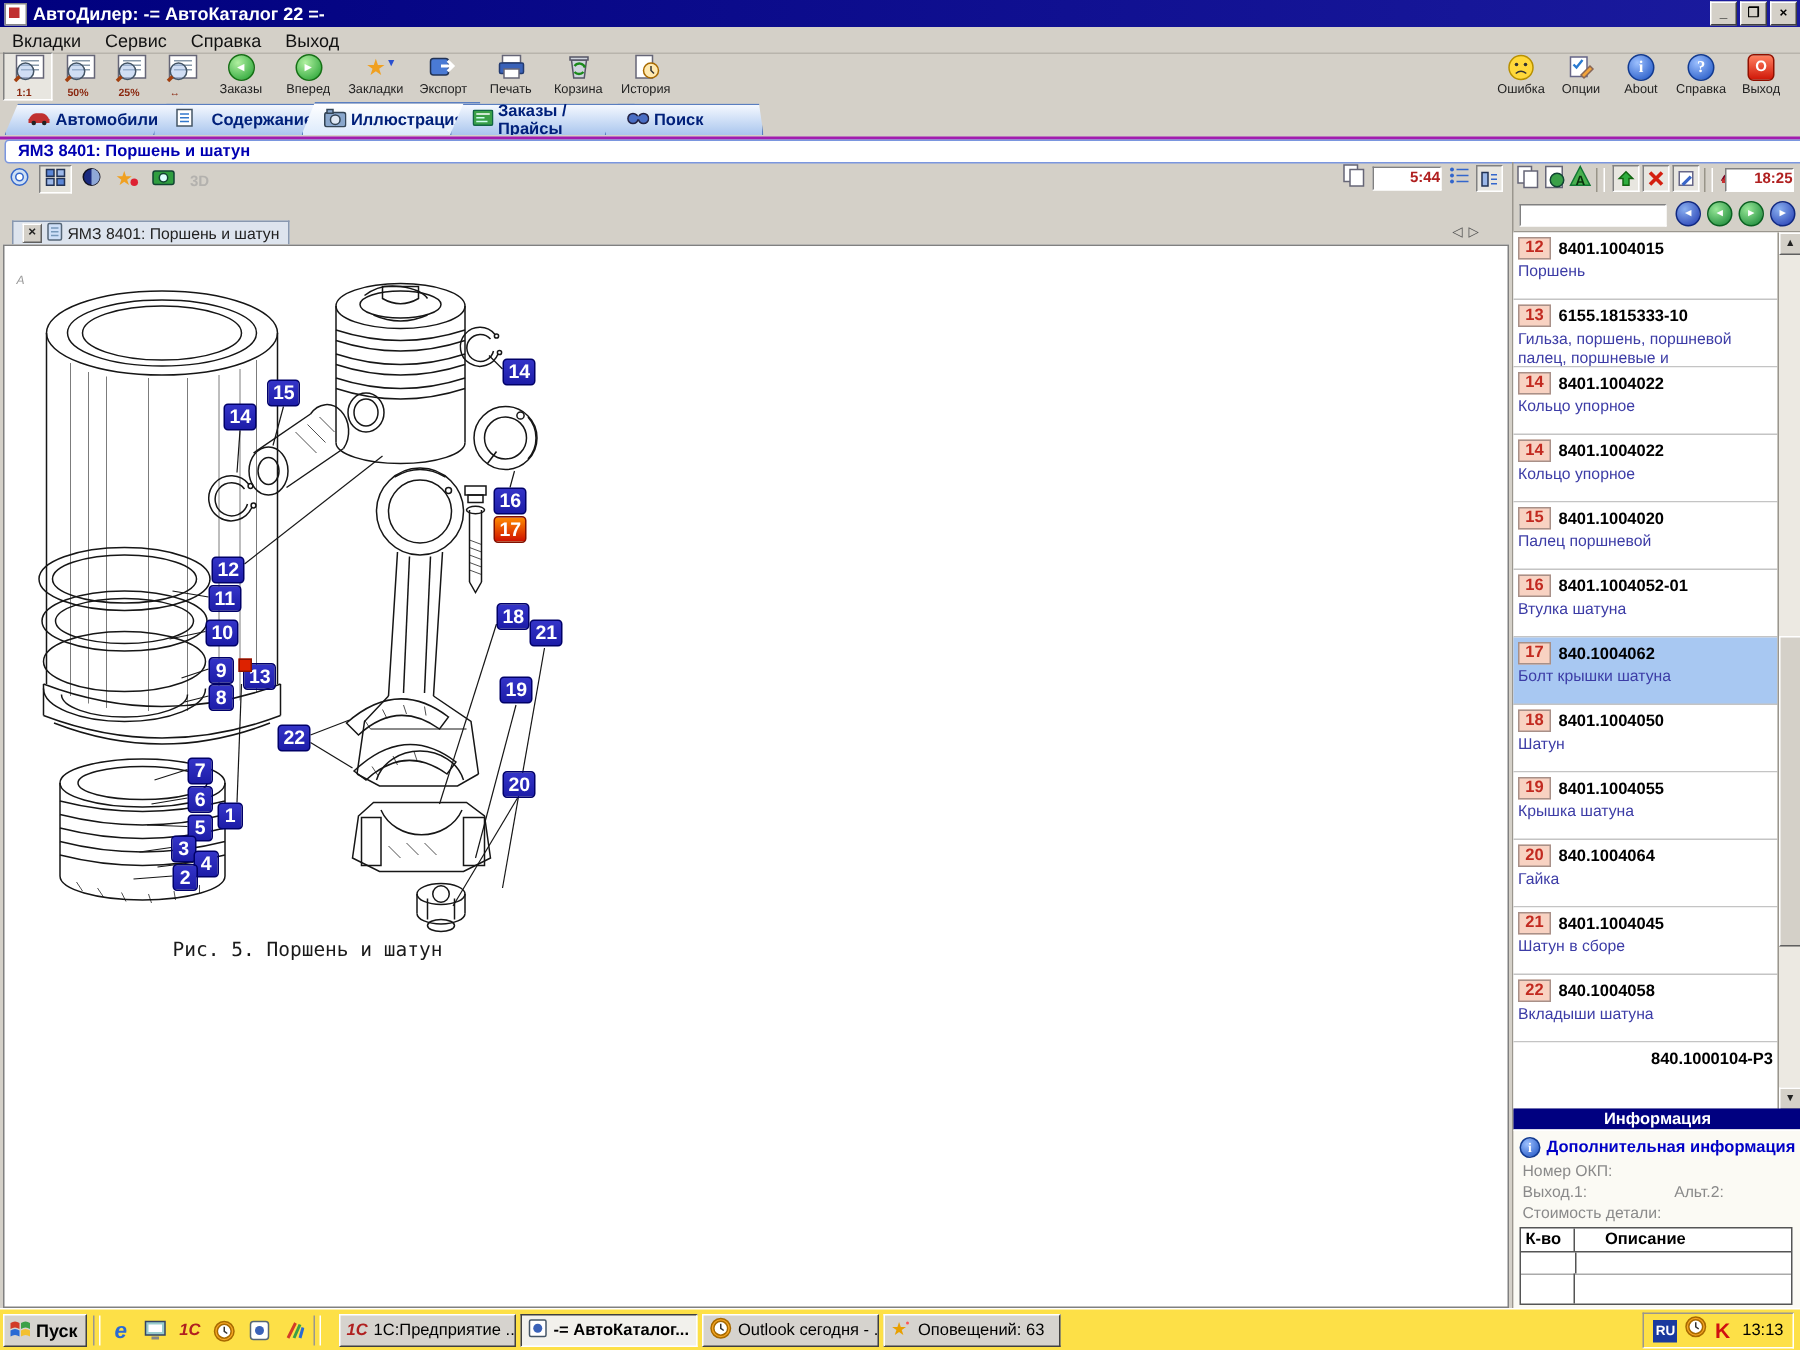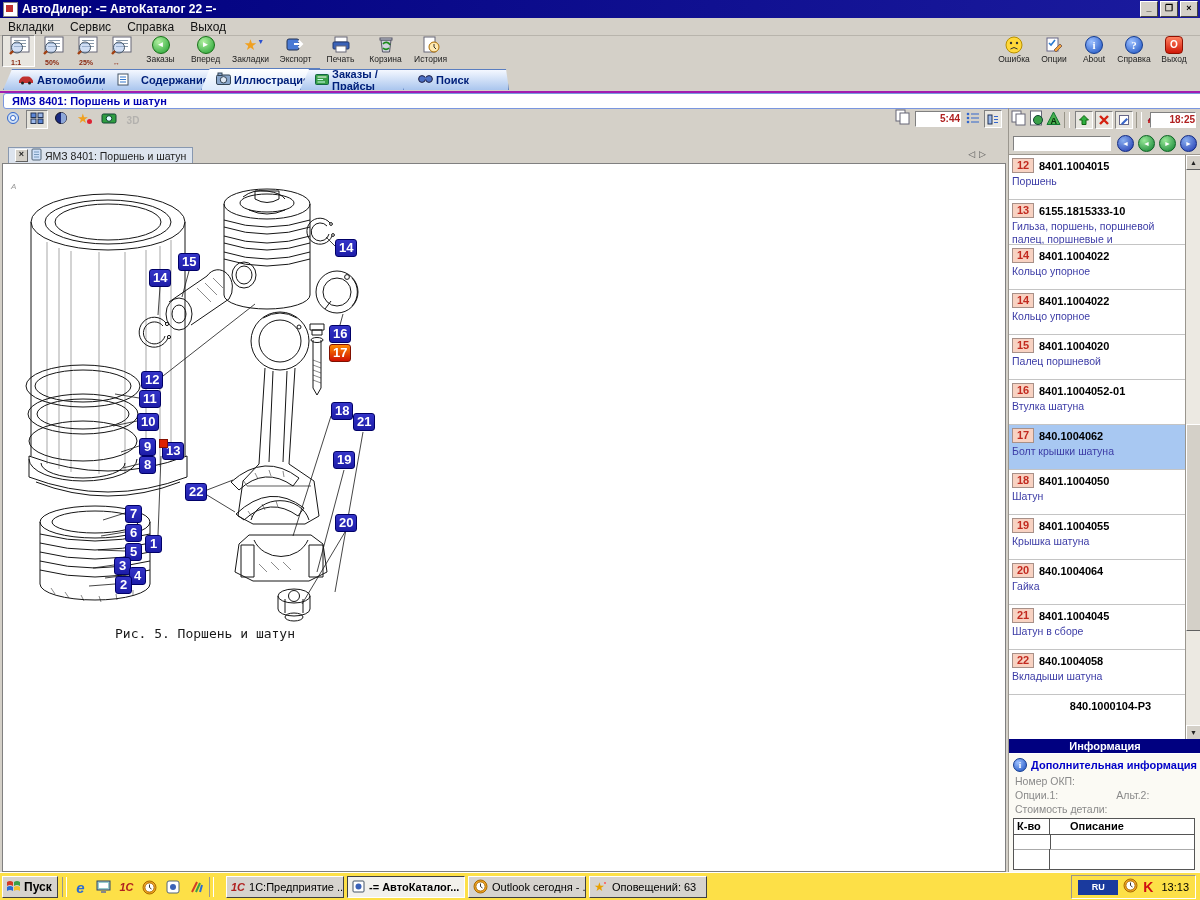--- a/index.html
+++ b/index.html
@@ -108,21 +108,21 @@
   .prow{height:45px;box-sizing:border-box;border-bottom:1px solid #c4c4c4;padding:3px 3px 0 3px;
     overflow:hidden;background:#fff;}
   .prow.selected{background:#a8c8f2;}
   .prow .l1{display:flex;align-items:center;gap:5px;}
   .numbadge{min-width:20px;height:13px;background:#f8d2c2;border:1px solid #a89088;color:#c22a20;
     font-size:11px;font-weight:bold;text-align:center;line-height:13px;}
   .numbadge:empty{visibility:hidden;}
   .pcode{font-size:11px;font-weight:bold;color:#000;}
   .pdesc{font-size:10.5px;color:#3c3ca6;line-height:13px;margin-top:2px;}
   .prow.muted .pdesc{color:#909090;}
-  .prow.muted .l1{justify-content:center;}
+  .prow.muted .l1{justify-content:flex-end;}
   .pscroll{position:absolute;right:0;top:0;width:16px;height:585px;background:#ece9e2;
     border-left:1px solid #9a968e;box-sizing:border-box;}
   .sarrow{position:absolute;left:0;width:15px;height:15px;background:#d4d0c8;border:1px solid;
     border-color:#fff #606060 #606060 #fff;font-size:7px;text-align:center;line-height:14px;color:#222;box-sizing:border-box;}
   .sthumb{position:absolute;left:0;top:269px;width:15px;height:207px;background:#d4d0c8;border:1px solid;
     border-color:#fff #606060 #606060 #fff;box-sizing:border-box;}
   .infohdr{position:absolute;left:0;top:631px;width:192px;height:14px;background:#000080;color:#fff;
     font-size:11px;font-weight:bold;text-align:center;line-height:14px;}
   .infobody{position:absolute;left:0;top:645px;width:192px;height:119px;background:#fbfaf4;
     border-top:1px solid #fff;box-sizing:border-box;font-size:10.5px;}
@@ -148,21 +148,21 @@
   .tsep{width:3px;height:20px;margin:0 4px;border-left:1px solid #9a968e;border-right:1px solid #fff;}
   .qlaunch{display:flex;align-items:center;gap:4px;}
   .qlico{width:19px;height:19px;display:flex;align-items:center;justify-content:center;}
   .taskbtns{display:flex;align-items:center;gap:3px;margin-left:8px;}
   .taskbtn{width:118px;height:22px;background:#d6d3ce;border:1px solid;
     border-color:#fff #404040 #404040 #fff;display:flex;align-items:center;gap:4px;
     font-size:11px;padding:0 4px;box-sizing:border-box;white-space:nowrap;overflow:hidden;}
   .taskbtn.active{border-color:#404040 #fff #fff #404040;background:#f2f1ec;font-weight:bold;}
   .tray{margin-left:auto;margin-right:4px;height:22px;display:flex;align-items:center;gap:5px;
     border:1px solid;border-color:#9a968e #fff #fff #9a968e;padding:0 6px;}
-  .ru{width:40px;height:15px;background:#1a3a9e;color:#fff;font-size:9px;font-weight:bold;
+  .ru{width:16px;height:15px;background:#1a3a9e;color:#fff;font-size:9px;font-weight:bold;
     text-align:center;line-height:15px;}
   .kasp{color:#d01010;font-weight:bold;font-size:14px;}
   .traytime{font-size:11px;margin-left:3px;}
   .iee{color:#2a6ad4;font-size:15px;font-weight:bold;font-style:italic;}
   .onec{color:#b02020;font-size:11px;font-weight:bold;font-style:italic;}
   .tblabel{display:block;}
 </style>
 </head>
 <body>
 
@@ -893,21 +893,21 @@
   </div>
 
   <div class="infohdr">Информация</div>
   <div class="infobody">
     <div class="infotitle">
       <span class="cir blu" style="width:12px;height:12px;line-height:12px;font-size:9px">i</span>
       <span>Дополнительная информация</span>
     </div>
     <div class="ginfo">Номер ОКП:</div>
     <div class="ginfo cols">
-      <span>Опции.1:</span>
+      <span>Выход.1:</span>
       <span>Альт.2:</span>
     </div>
     <div class="ginfo">Стоимость детали:</div>
     <div class="infotable">
       <div class="ith">
         <span class="c1">К-во</span>
         <span class="c2">Описание</span>
       </div>
       <div class="itr">
           <span class="c1"></span>

